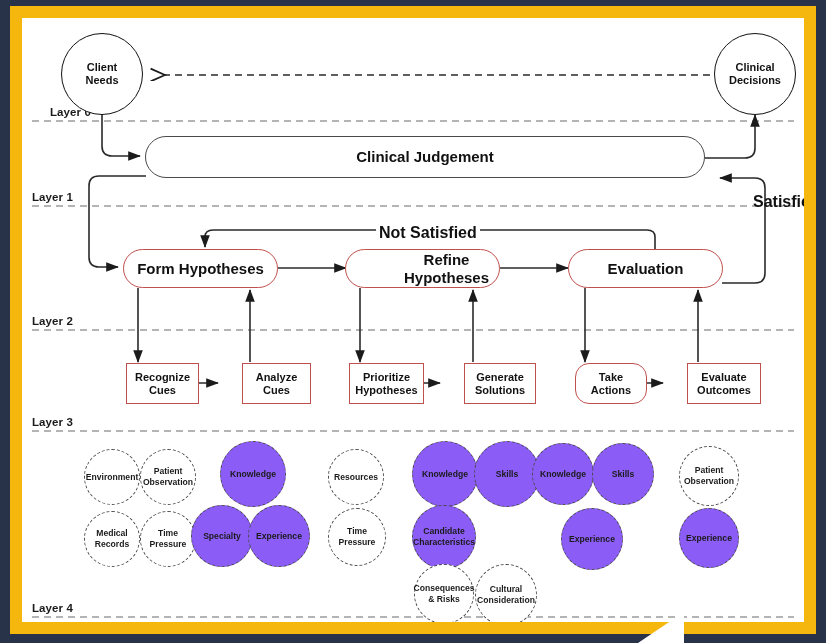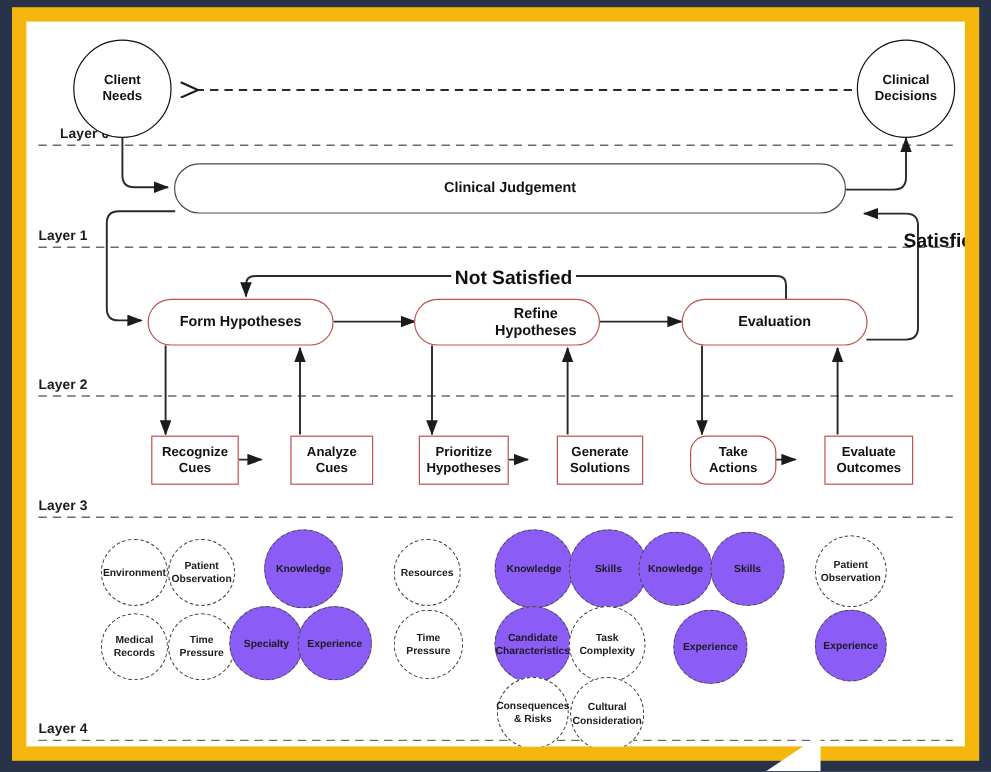--- a/index.html
+++ b/index.html
@@ -11,21 +11,21 @@
          clip-path:polygon(0 100%,100% 0,100% 100%);}
   svg{position:absolute;left:0;top:0;}
 
   .layerlbl{position:absolute;font-size:11.5px;font-weight:bold;color:#1b1b1b;
             font-family:"Liberation Sans",sans-serif;letter-spacing:.1px;}
   .nodebox{position:absolute;box-sizing:border-box;background:#ffffff;
            display:flex;align-items:center;justify-content:center;text-align:center;
            font-weight:bold;color:#111;line-height:1.15;}
   .gray-box{border:1.6px solid #4a4a4a;}
   .red-box{border:1.6px solid #c0504d;}
-  .l1{font-size:12px;border-radius:21px;}
+  .l1{font-size:15px;border-radius:21px;}
   .l2{font-size:11px;margin-left:24px;}
   .circ{position:absolute;box-sizing:border-box;border-radius:50%;
         border:1.2px dashed #4a4a4a;display:flex;align-items:center;justify-content:center;
         text-align:center;font-size:8.6px;font-weight:bold;color:#1b1b1b;line-height:1.25;
         font-family:"Liberation Sans",sans-serif;}
   .circ.white{background:#ffffff;}
   .circ.gray{background:#8b5cf6;text-align:center;}
   .circ span{display:block;padding:0 1px;}
   .endnode{position:absolute;box-sizing:border-box;border-radius:50%;border:1.6px solid #111;
            background:#fff;display:flex;align-items:center;justify-content:center;text-align:center;
@@ -228,26 +228,20 @@
           <span>Time</span>
            <span>Pressure</span>
         </div>
     </div>
     <div class="circ gray" style="left:390px;top:487px;width:64px;height:64px;">
       <div>
           <span>Candidate</span>
            <span>Characteristics</span>
         </div>
     </div>
-    <div class="circ white" style="left:452px;top:487px;width:64px;height:64px;">
-      <div>
-          <span>Task</span>
-           <span>Complexity</span>
-        </div>
-    </div>
     <div class="circ gray" style="left:539px;top:490px;width:62px;height:62px;">
       <div>
           <span>Experience</span>
         </div>
     </div>
     <div class="circ gray" style="left:657px;top:490px;width:60px;height:60px;">
       <div>
           <span>Experience</span>
         </div>
     </div>

